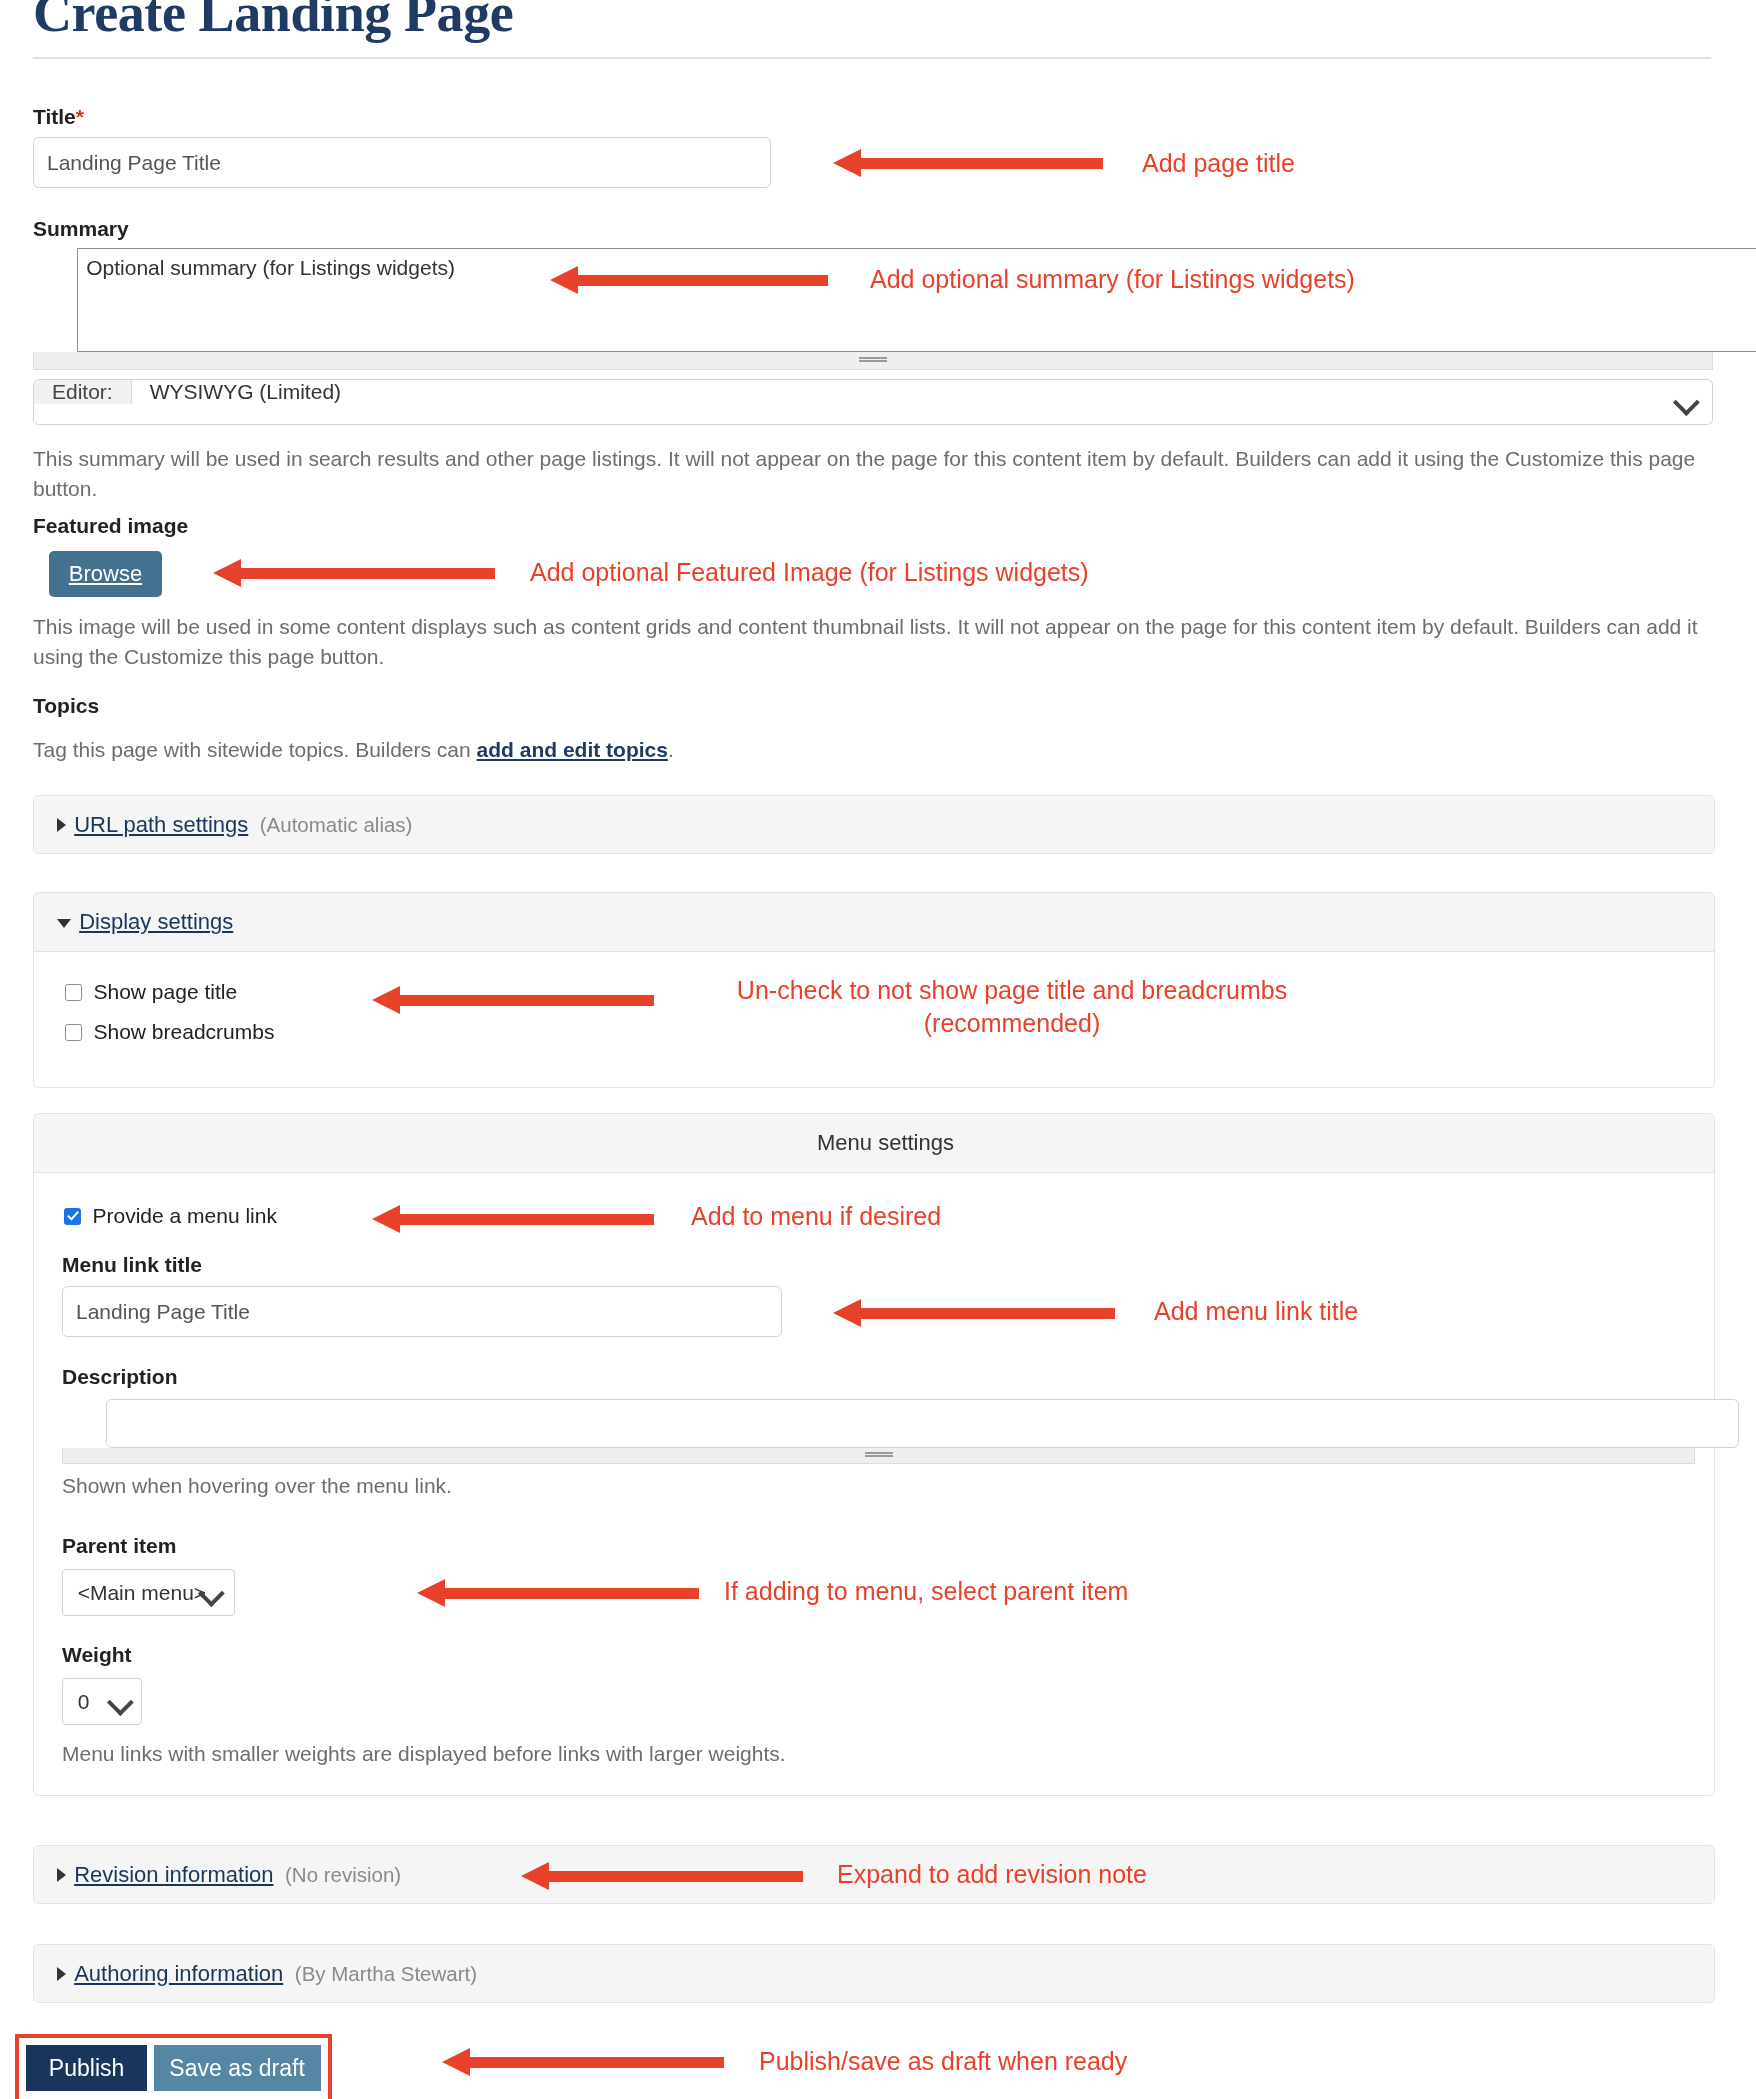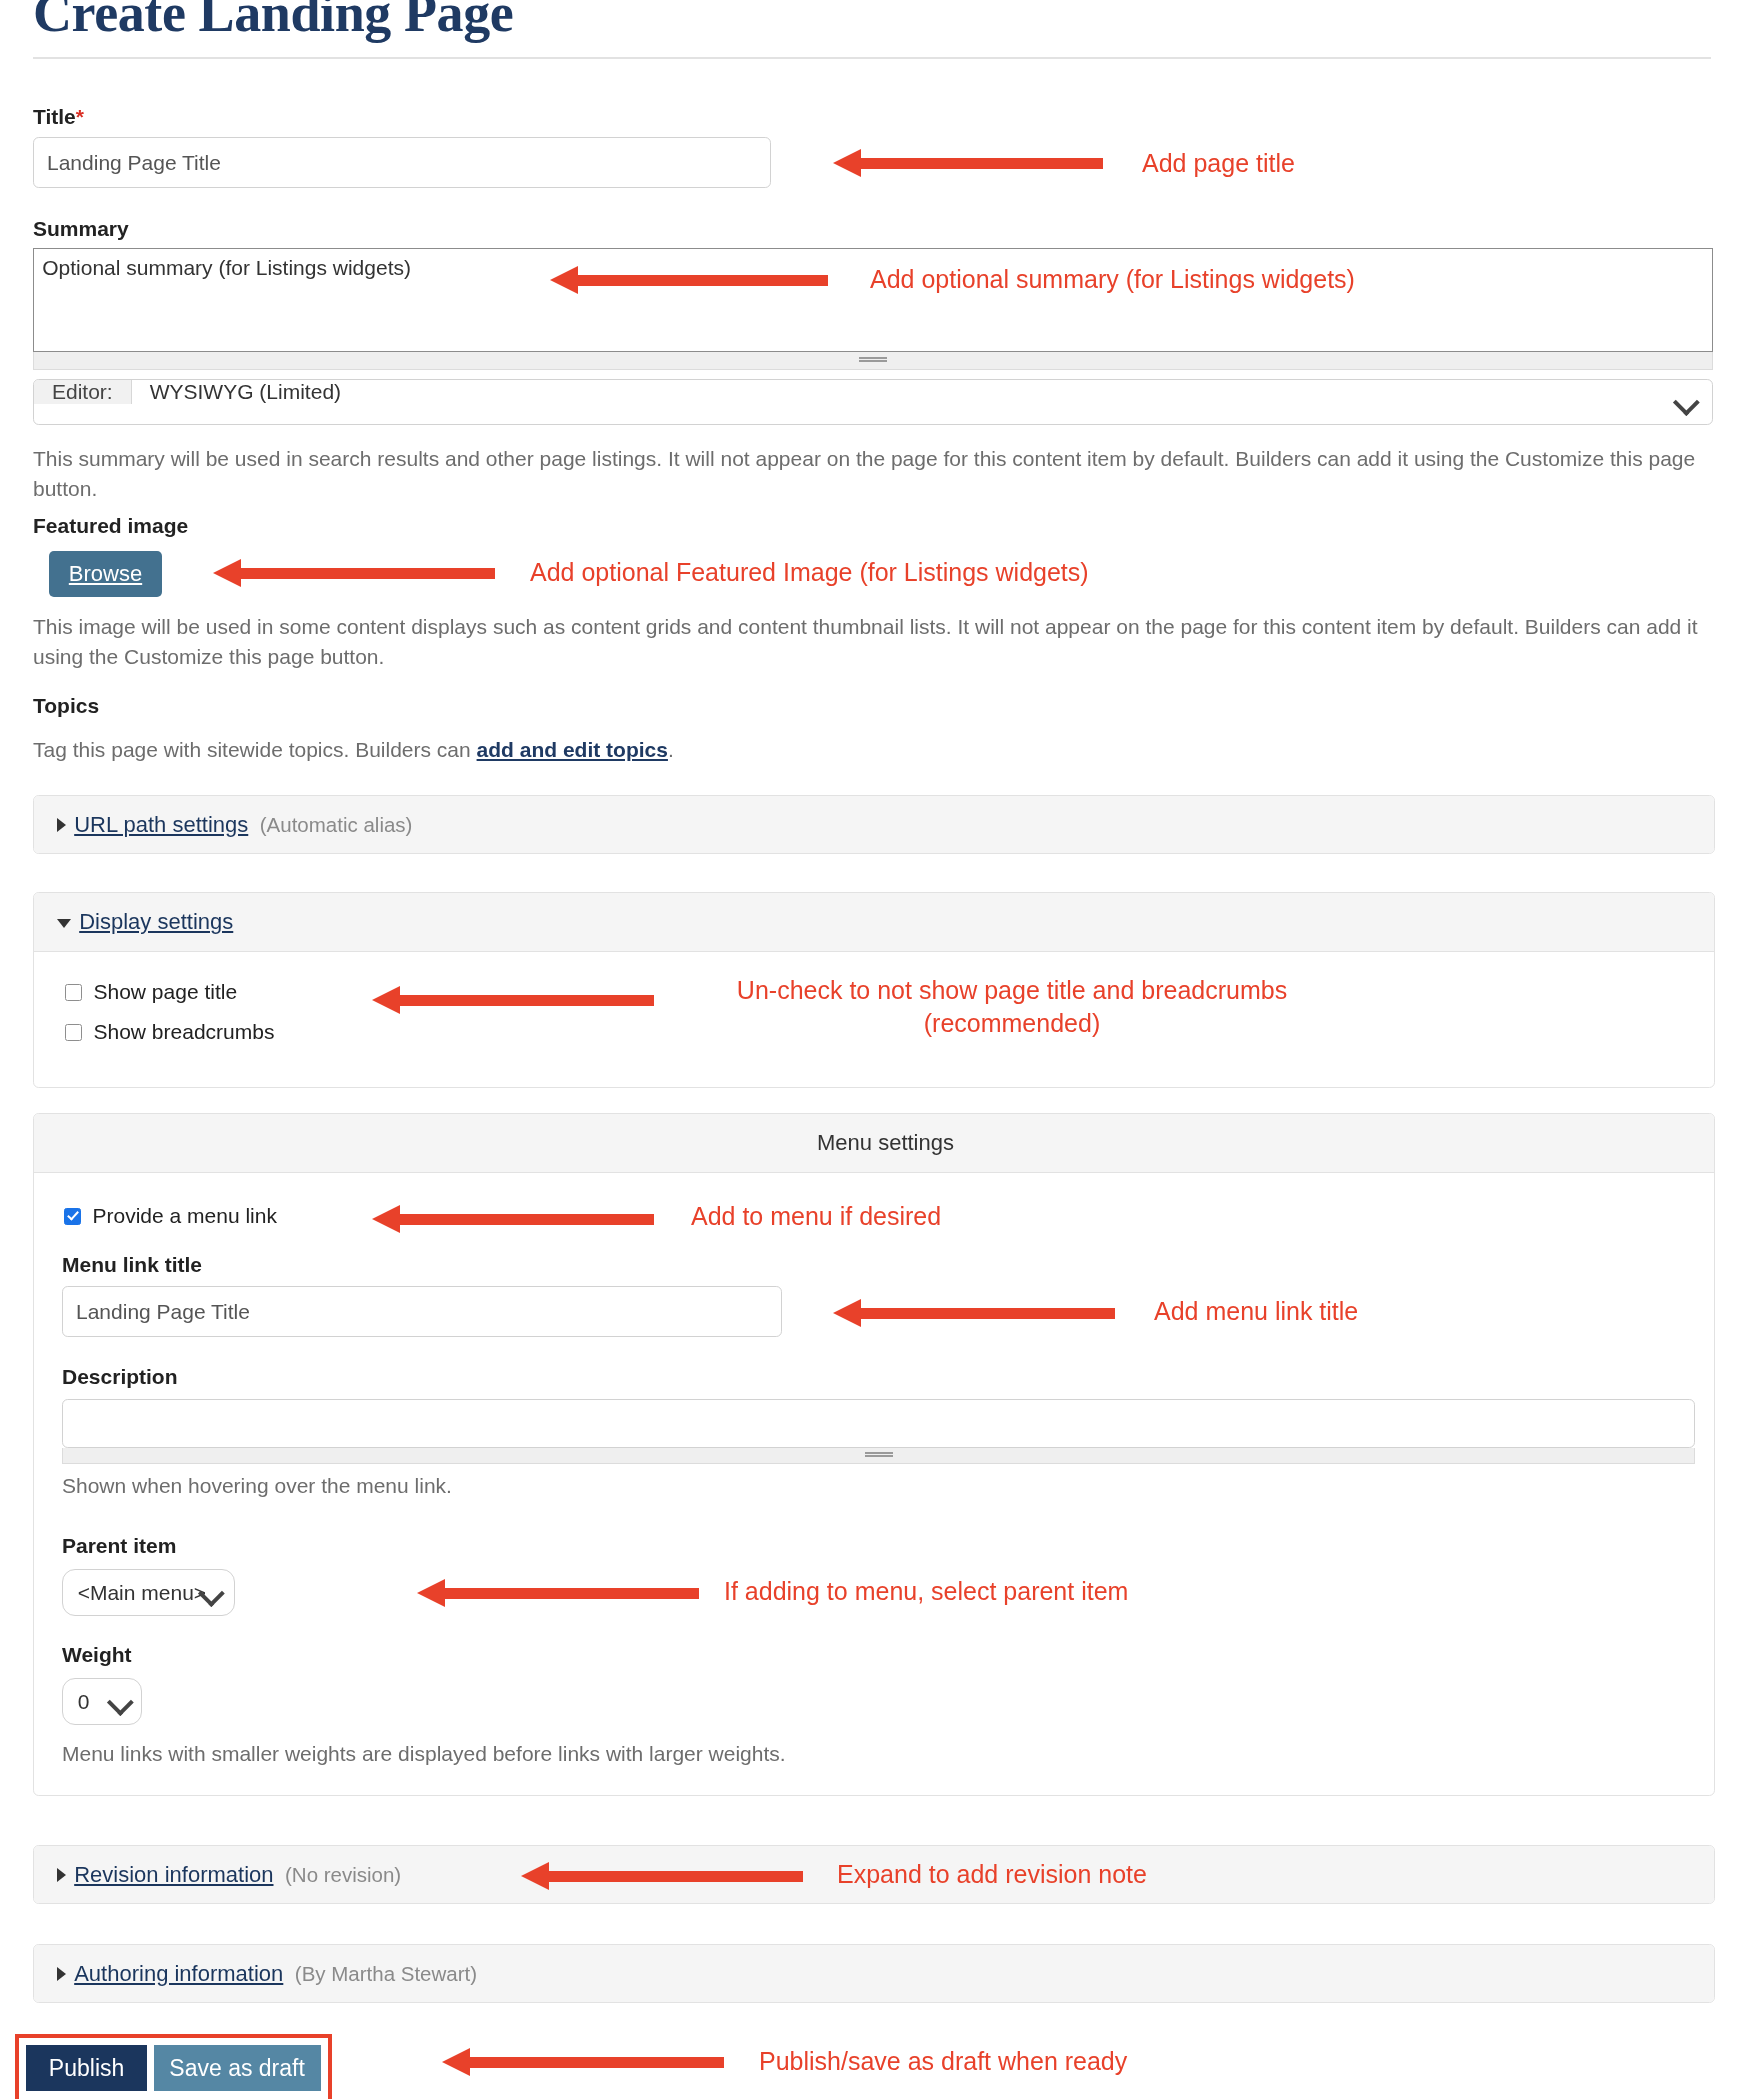--- a/index.html
+++ b/index.html
@@ -79,20 +79,21 @@
   }
   .textarea-box {
     position: absolute;
     box-sizing: border-box;
     background: #ffffff;
     border: 1.6px solid #8c8c8c;
     font-family: "Liberation Sans", sans-serif;
     font-size: 21px;
     color: #333333;
     padding: 6.5px 8.2px;
+    margin-left: 44px;
   }
   .textarea-box.light {
     border: 1.6px solid #d2d2d2;
     border-radius: 5.7px;
   }
   .grip-bar {
     position: absolute;
     box-sizing: border-box;
     background: #efefef;
     border: 0.8px solid #dcdcdc;
@@ -110,21 +111,21 @@
       #efefef 1.6px, #efefef 3.3px
     );
   }
 
   
   .select-box {
     position: absolute;
     box-sizing: border-box;
     background: #ffffff;
     border: 1.6px solid #d2d2d2;
-    border-radius: 13px;
+    border-radius: 4px;
     display: flex;
     align-items: center;
     font-size: 21px;
     color: #333333;
   }
   .select-val { padding-left: 14.7px; white-space: nowrap; }
   .chev {
     position: absolute;
     right: 16.4px;
     top: 50%;

